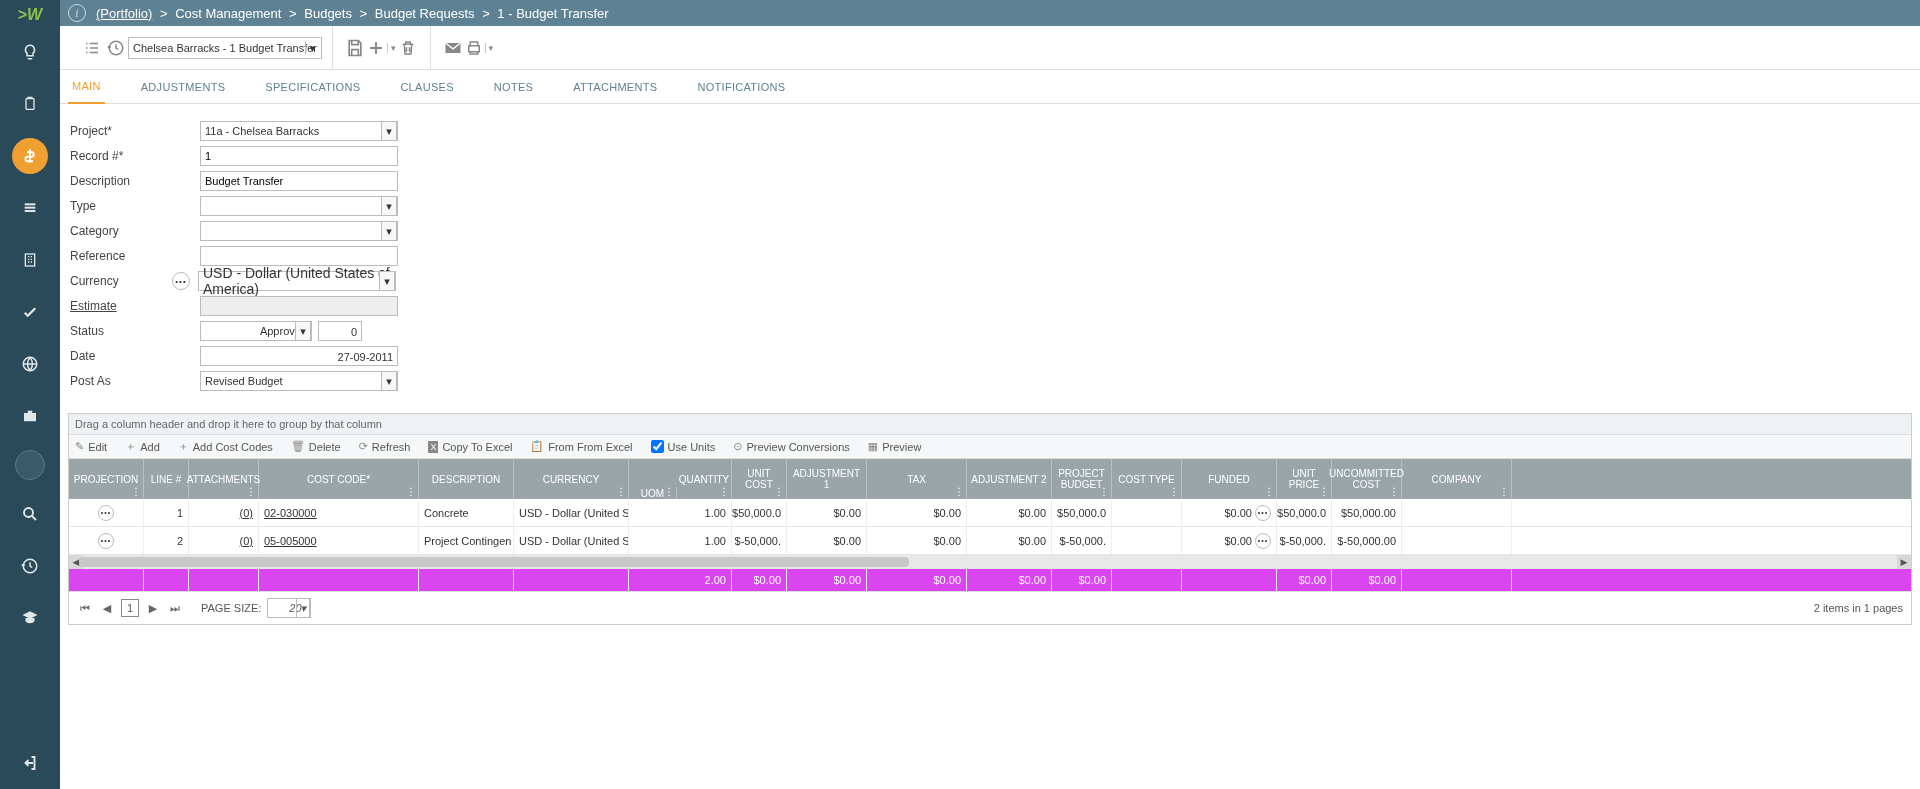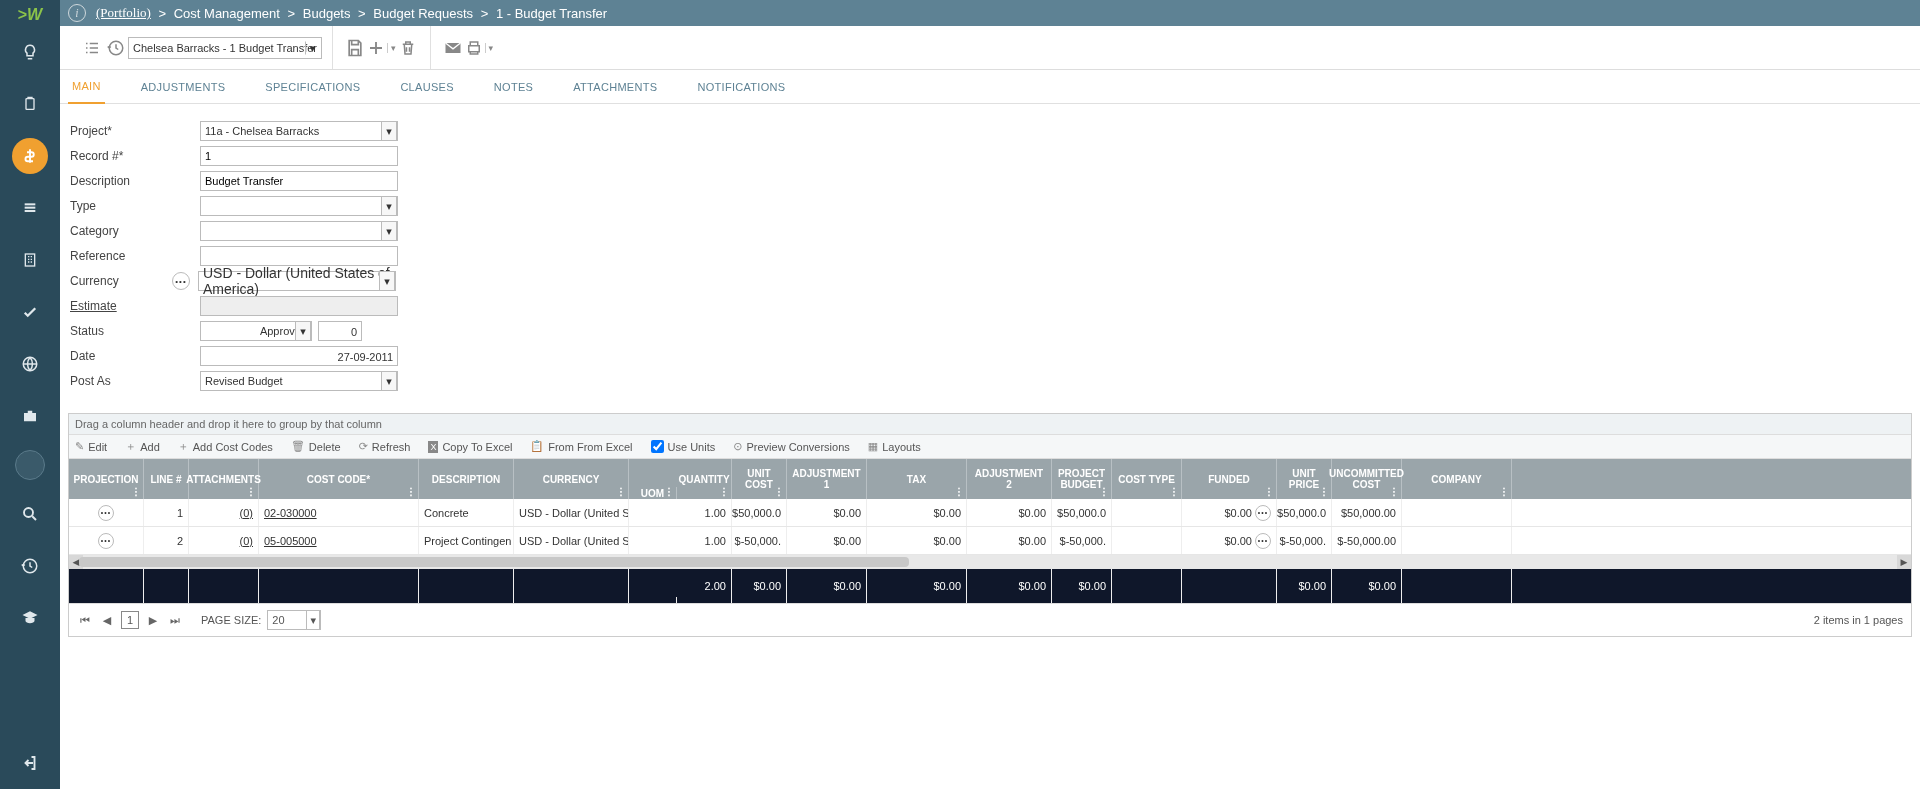--- a/index.html
+++ b/index.html
@@ -14,21 +14,21 @@
 .sb-user { width: 30px; height: 30px; border-radius: 50%; background: #3a5a6a; margin: 8px 0; border: 1px solid #5a7a8a; }
 .sb-spacer { flex: 1; }
 svg { display: block; }
 
 
 .main { flex: 1; display: flex; flex-direction: column; }
 
 
 .crumb-bar { height: 26px; background: #5e8294; display: flex; align-items: center; padding: 0 8px; color: #fff; font-size: 13px; }
 .crumb-bar .info-ic { width: 18px; height: 18px; border: 1.5px solid #cfd8dc; border-radius: 50%; display: flex; align-items: center; justify-content: center; margin-right: 10px; font-style: italic; font-family: serif; font-size: 12px; color: #cfd8dc; }
-.crumb-bar a { color: #fff; text-decoration: underline; font-family: Liberation Serif, serif; }
+.crumb-bar a { color: #fff; text-decoration: underline; }
 .crumb-sep { margin: 0 4px; }
 
 
 .toolbar { height: 44px; background: #fff; border-bottom: 1px solid #ddd; display: flex; align-items: center; padding: 0 10px; gap: 0; }
 .tb-group { display: flex; align-items: center; height: 100%; padding: 0 10px; border-right: 1px solid #e0e0e0; gap: 0; }
 .tb-group:last-child { border-right: none; }
 .tb-btn { width: 24px; height: 24px; display: flex; align-items: center; justify-content: center; color: #888; cursor: pointer; }
 .tb-select { height: 22px; border: 1px solid #bbb; font-size: 11px; padding: 0 4px; display: flex; align-items: center; min-width: 190px; cursor: pointer; position: relative; }
 .tb-select .caret { position: absolute; right: 2px; top: 50%; transform: translateY(-50%); border-left: 1px solid #bbb; width: 14px; text-align: center; }
 
@@ -50,39 +50,39 @@
 .status-row .form-ctrl { width: 112px; justify-content: flex-end; }
 .status-num { width: 44px; height: 20px; border: 1px solid #bbb; margin-left: 6px; text-align: right; padding-right: 4px; font-size: 11px; line-height: 20px; }
 .date-ctrl { width: 198px; height: 20px; border: 1px solid #bbb; text-align: right; padding-right: 4px; font-size: 11px; line-height: 20px; }
 
 
 .grid-wrap { margin: 8px; border: 1px solid #ccc; }
 .grid-drop { background: #eef2f4; border-bottom: 1px solid #ddd; padding: 4px 6px; font-size: 11px; color: #666; }
 .grid-toolbar { background: #f5f7f8; border-bottom: 1px solid #ddd; padding: 4px 6px; display: flex; gap: 18px; align-items: center; font-size: 11px; color: #555; }
 .gt-btn { display: flex; align-items: center; gap: 4px; cursor: pointer; }
 .gt-btn .ic { color: #888; }
-.grid-head-row { display: flex; background: #9aa5aa; color: #fff; font-size: 10px; height: 40px; font-weight: bold; }
+.grid-head-row { display: flex; background: #9aa5aa; color: #fff; font-size: 10px; height: 40px; }
 .gh { border-right: 1px solid #b8c0c4; display: flex; align-items: center; justify-content: center; text-align: center; padding: 2px 4px; position: relative; }
 .gh .hmenu { position: absolute; right: 2px; bottom: 2px; font-size: 10px; }
 .grid-row { display: flex; border-bottom: 1px solid #e6e6e6; height: 28px; align-items: stretch; font-size: 11px; }
 .gc { border-right: 1px solid #eee; display: flex; align-items: center; padding: 0 5px; overflow: hidden; white-space: nowrap; }
 .gc.r { justify-content: flex-end; }
 .gc.c { justify-content: center; }
 .row-dots { width: 16px; height: 16px; border: 1px solid #bbb; border-radius: 50%; display: flex; align-items: center; justify-content: center; font-size: 7px; letter-spacing: 1px; cursor: pointer; }
 .gc a { color: #333; text-decoration: underline; }
 .grid-scroll { height: 14px; background: #e8e8e8; position: relative; }
 .grid-scroll .thumb { position: absolute; left: 10px; width: 830px; top: 2px; bottom: 2px; background: #c8c8c8; border-radius: 4px; }
 .grid-scroll .lbtn, .grid-scroll .rbtn { position: absolute; top: 0; bottom: 0; width: 14px; background: #d8d8d8; display:flex; align-items:center; justify-content:center; font-size:9px; color:#555;}
 .grid-scroll .lbtn { left: 0; }
 .grid-scroll .rbtn { right: 0; }
-.grid-totals { display: flex; background: #0f172a; color: #fff; height: 34px; font-size: 11px; }
+.grid-totals { display: flex; background: #d946ef; color: #fff; height: 22px; font-size: 11px; }
 .grid-pager { display: flex; align-items: center; padding: 6px 8px; gap: 6px; font-size: 11px; color: #555; border-top: 1px solid #ddd; }
 .pg-btn { width: 16px; height: 16px; display: flex; align-items: center; justify-content: center; cursor: pointer; color: #666; }
 .pg-num { width: 18px; height: 18px; border: 1px solid #888; text-align: center; line-height: 16px; }
-.pg-size { border: 1px solid #bbb; height: 20px; width: 54px; padding: 0 4px; display: flex; align-items: center; position: relative; }
+.pg-size { border: 1px solid #bbb; height: 20px; width: 16px; padding: 0 21px; display: flex; align-items: center; position: relative; font-style: italic; }
 .pg-size .dd { position: absolute; right: 0; top: -1px; bottom: -1px; width: 14px; border: 1px solid #bbb; display:flex; align-items:center; justify-content:center; }
 .pager-spacer { flex: 1; }
 
 
 .c-proj { width: 75px; }
 .c-line { width: 45px; }
 .c-att { width: 70px; }
 .c-code { width: 160px; }
 .c-desc { width: 95px; }
 .c-curr { width: 115px; }
@@ -363,21 +363,21 @@
         <div class="gt-btn">
             <input type="checkbox" checked="" style="">
             <span>Use Units</span>
           </div>
         <div class="gt-btn">
             <span class="ic">⊙</span>
             <span>Preview Conversions</span>
           </div>
         <div class="gt-btn">
             <span class="ic">▦</span>
-            <span>Layouts</span>
+            <span>Preview</span>
           </div>
       </div>
 
       <div class="grid-head-row">
         <div class="gh c-proj">
             <span>PROJECTION</span>
             <span class="hmenu">⋮</span>
           </div>
         <div class="gh c-line">
             <span>LINE #</span>

